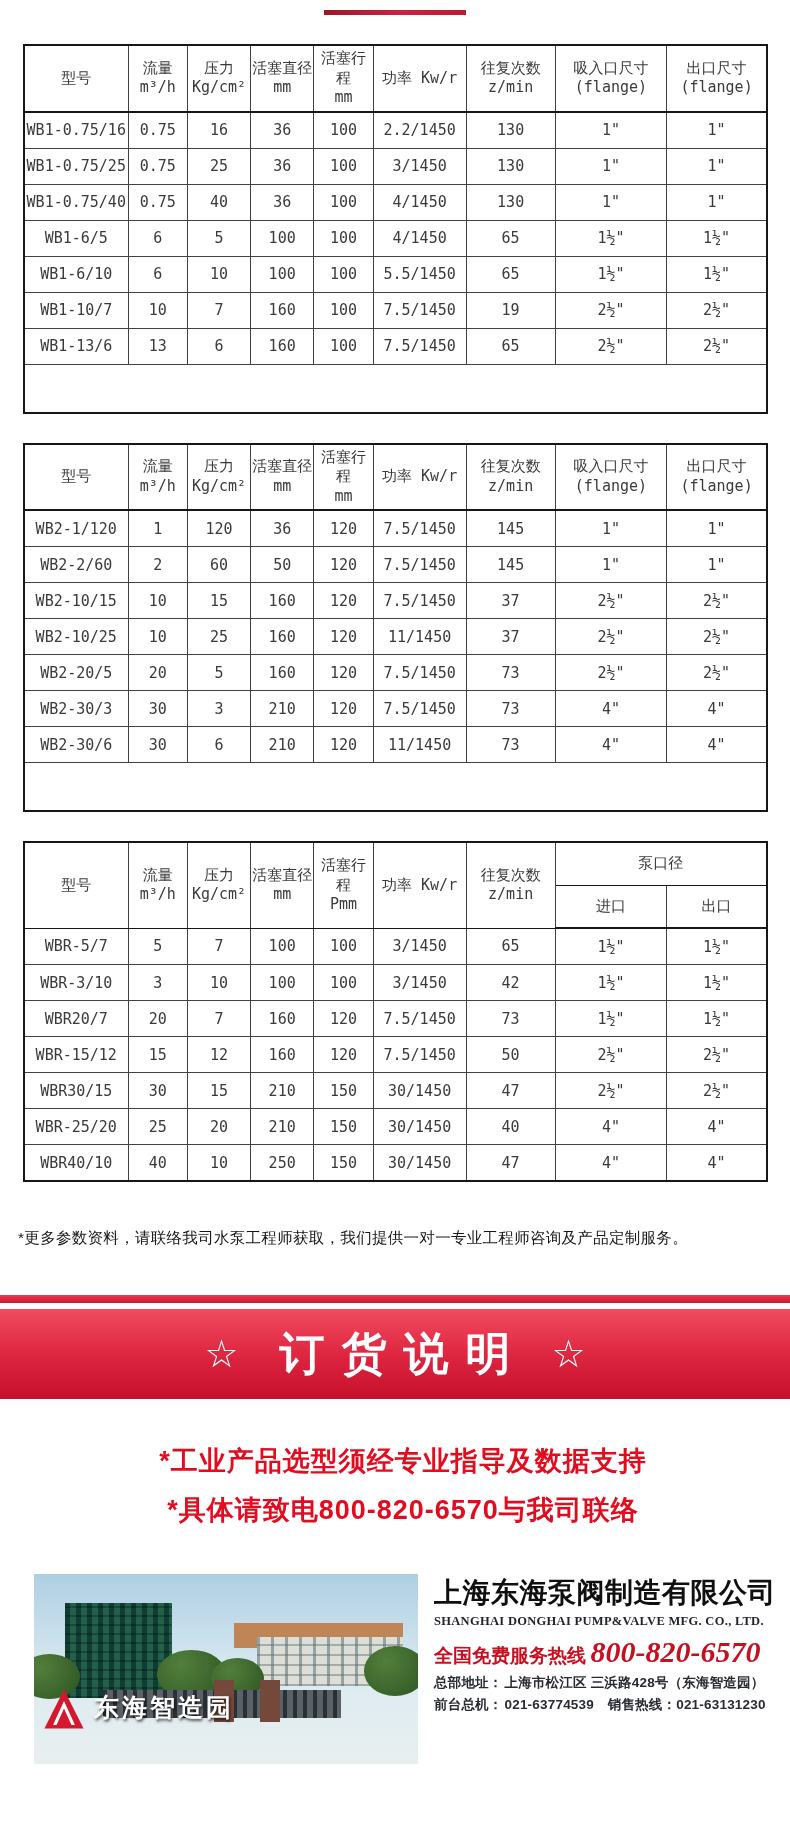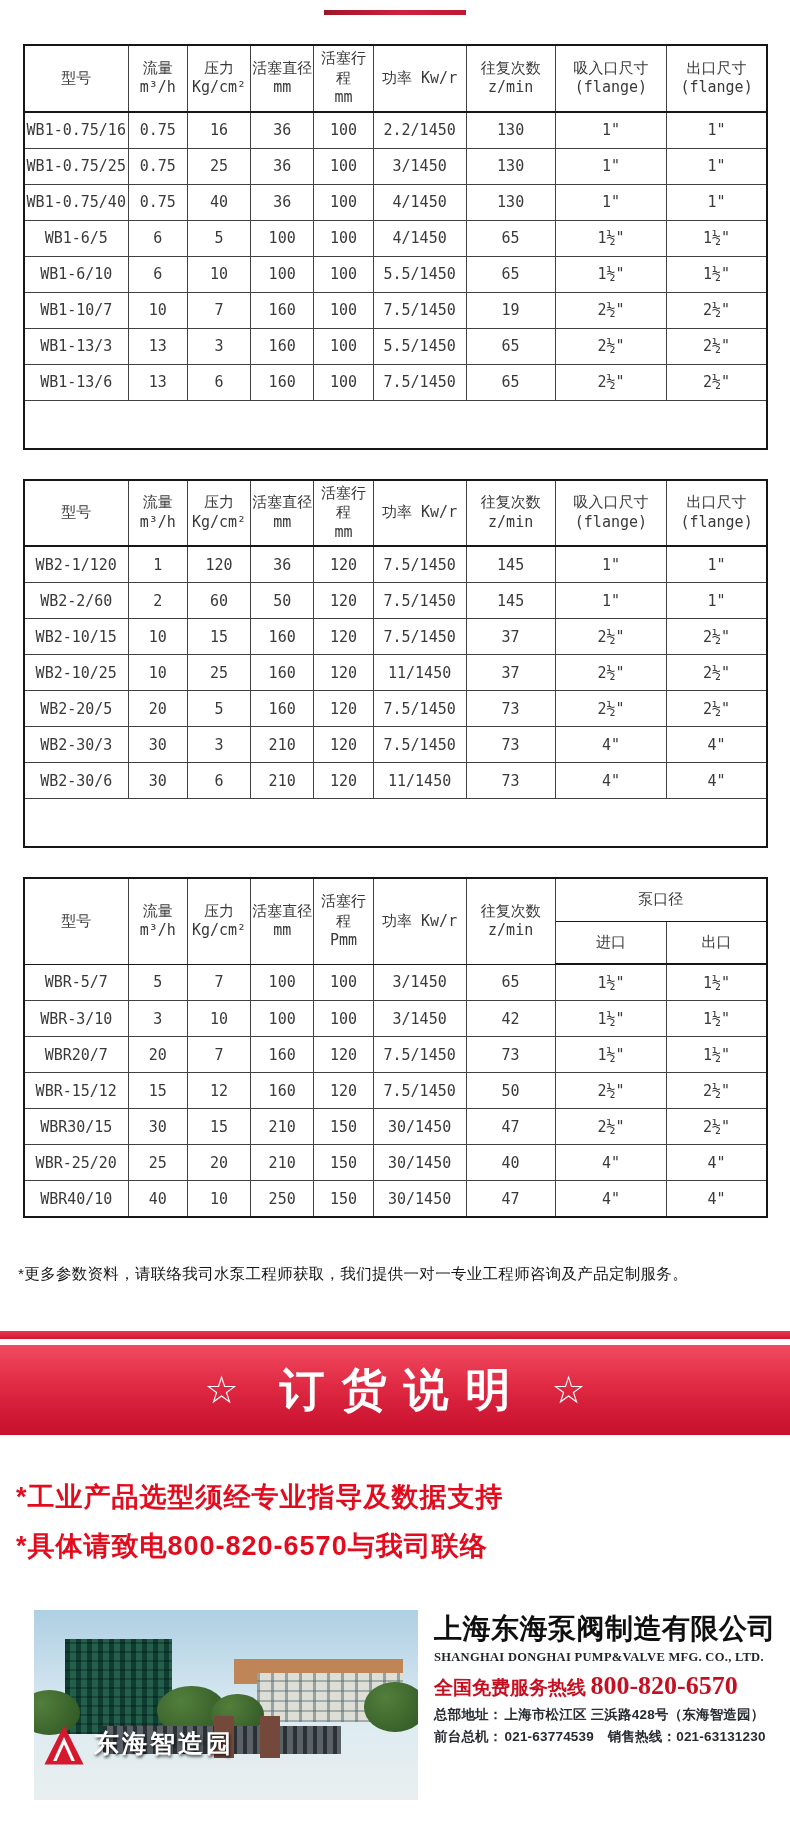--- a/index.html
+++ b/index.html
@@ -31,21 +31,21 @@
   .footnote{margin:46px 0 0 -5px;font-size:15.5px;color:#161616;letter-spacing:.3px;}
 
   
   .banner-strip{height:8px;margin-top:46px;background:linear-gradient(180deg,#e63a50,#d01730);}
   .banner{margin-top:6px;height:90px;display:flex;align-items:center;justify-content:center;
           background:linear-gradient(180deg,#f14b60 0%,#e02a44 45%,#c50f2b 100%);}
   .banner .star{color:#ffffff;font-size:38px;line-height:1;margin:0 24px;}
   .banner .label{color:#ffffff;font-size:45px;font-weight:900;
                  letter-spacing:17px;text-indent:17px;}
 
-  .notice{margin:0;color:#e30b1e;font-weight:900;font-size:27px;
+  .notice{margin:0;text-align:center;color:#e30b1e;font-weight:900;font-size:27px;
           letter-spacing:1px;padding-left:16px;}
   .notice-1{margin-top:44px;}
   .notice-2{margin-top:13px;}
 
   
   .footer{display:flex;margin:46px 20px 0 34px;}
   .photo{position:relative;width:384px;height:190px;flex:none;overflow:hidden;
          background:linear-gradient(180deg,#aecfe3,#dcebf2 55%,#e9efef);}
   .photo>div{position:absolute;}
   .ph-bldg-far{left:52%;top:26%;width:44%;height:13%;background:#c08557;}
@@ -68,21 +68,21 @@
   .logo{position:absolute;left:7px;bottom:32px;width:46px;height:46px;}
   .caption{position:absolute;left:60px;bottom:40px;color:#ffffff;font-size:25px;
       font-weight:900;letter-spacing:3px;text-shadow:1px 2px 3px rgba(0,0,0,.7);}
 
   .contact{margin-left:16px;width:336px;flex:none;}
   .company-cn{font-size:28px;font-weight:900;color:#0f0f0f;white-space:nowrap;letter-spacing:.5px;}
   .company-en{margin-top:2px;font-size:12.5px;font-weight:700;color:#21252b;
       font-family:"Liberation Serif",serif;letter-spacing:.3px;white-space:nowrap;}
   .hotline{margin-top:6px;color:#c60f20;font-weight:900;white-space:nowrap;}
   .hl-label{font-size:19px;}
-  .hl-num{font-size:26px;font-family:"Liberation Serif",serif;}
+  .hl-num{font-size:30px;font-family:"Liberation Serif",serif;font-style:italic;}
   .c-line{margin-top:4.5px;font-size:13.5px;font-weight:700;color:#272a31;
       white-space:nowrap;letter-spacing:.2px;}
   .c-label{margin-right:2px;}
 </style>
 </head>
 <body>
 
 <div class="page">
 
   <div class="title-underline"></div>
@@ -199,31 +199,20 @@
             <td>10</td>
             <td>7</td>
             <td>160</td>
             <td>100</td>
             <td>7.5/1450</td>
             <td>19</td>
             <td>2½"</td>
             <td>2½"</td>
           </tr>
           <tr>
-            <td>WB1-13/3</td>
-            <td>13</td>
-            <td>3</td>
-            <td>160</td>
-            <td>100</td>
-            <td>5.5/1450</td>
-            <td>65</td>
-            <td>2½"</td>
-            <td>2½"</td>
-          </tr>
-          <tr>
             <td>WB1-13/6</td>
             <td>13</td>
             <td>6</td>
             <td>160</td>
             <td>100</td>
             <td>7.5/1450</td>
             <td>65</td>
             <td>2½"</td>
             <td>2½"</td>
           </tr>

